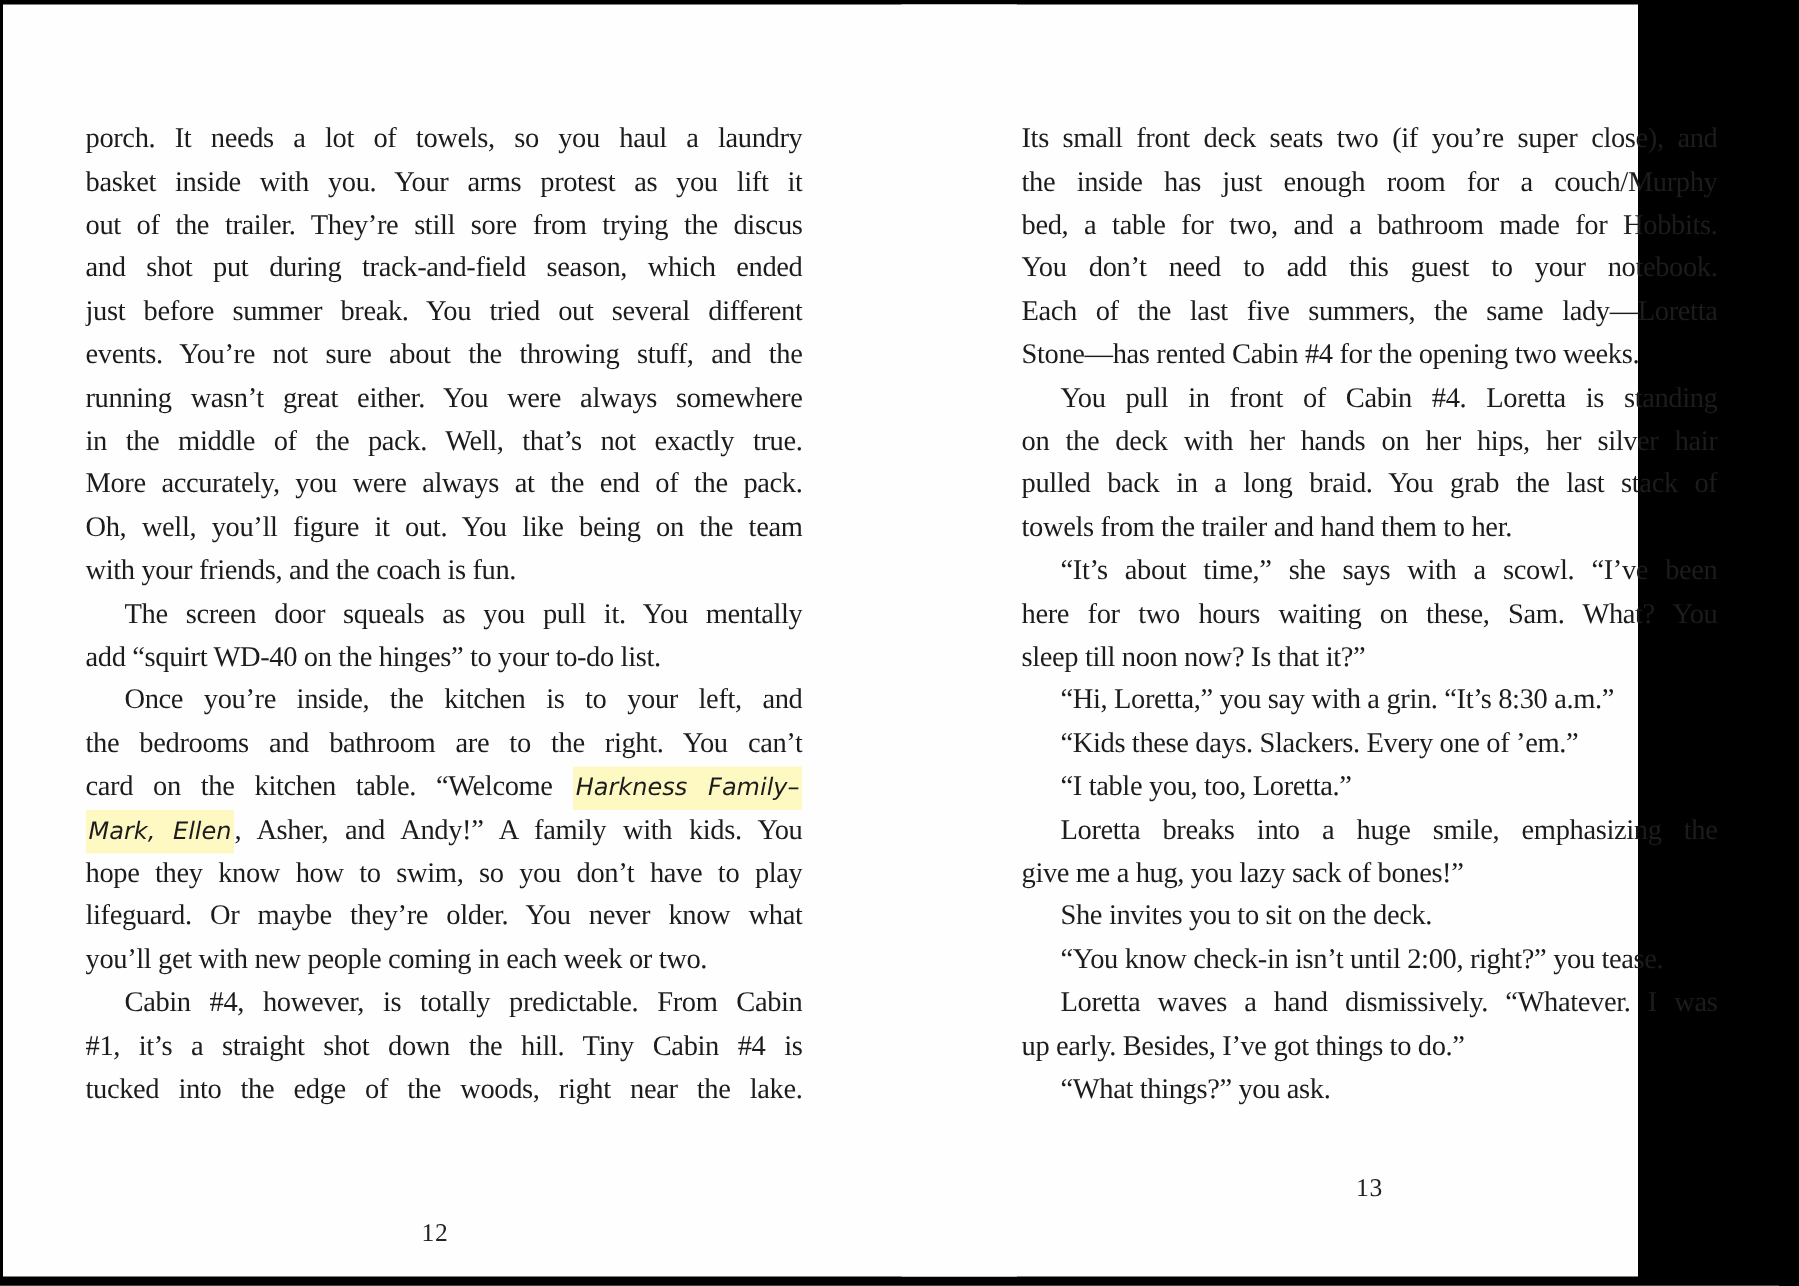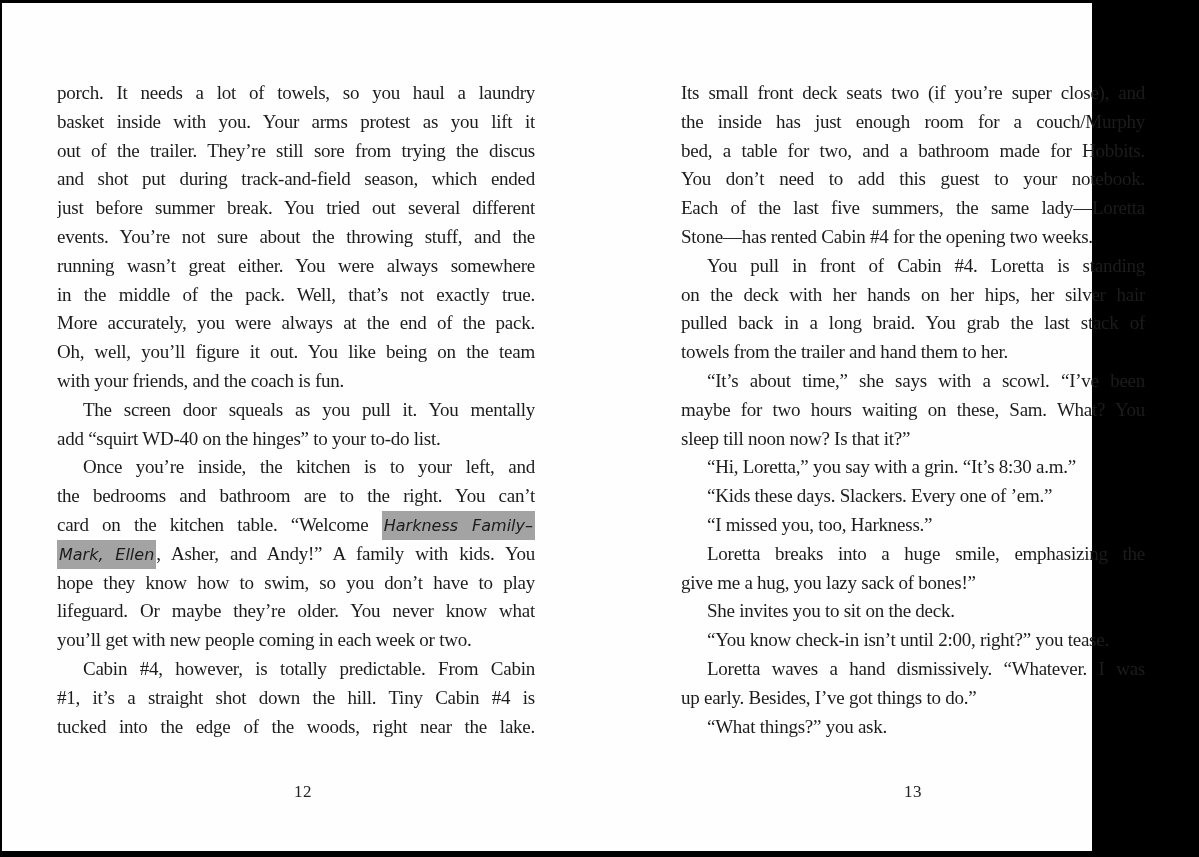--- a/index.html
+++ b/index.html
@@ -21,32 +21,32 @@
   }
   .page-left .text-block{left:55px;width:478px;}
   .page-right .text-block{left:80px;width:464px;}
   .line{
     height:28.8px;overflow:hidden;
     text-align:justify;text-align-last:justify;
   }
   .line.end{text-align:center;text-align-last:left;}
   .line.indent{text-indent:26px;}
   .hl{
-    background:#a3a3a3;
+    background:#fef9c3;
     font-family:"DejaVu Sans", sans-serif;
     font-style:italic;
     font-size:16px;
     letter-spacing:0;
     padding:13px 2px;
   }
   .page-number{
     position:absolute;top:779px;text-align:center;
     font-size:17px;letter-spacing:0.5px;color:#222;
   }
-  .page-left .page-number{left:62px;width:478px;}
+  .page-left .page-number{left:49px;width:478px;margin-top:30px;}
   .page-right .page-number{left:80px;width:464px;}
 </style>
 </head>
 <body>
 
 <div class="spread">
   <div class="page page-left">
     <div class="text-block" id="left-lines">
         <div class="line"><span>porch. It needs a lot of towels, so you haul a laundry</span></div>
         <div class="line"><span>basket inside with you. Your arms protest as you lift it</span></div>
@@ -80,25 +80,25 @@
         <div class="line"><span>the inside has just enough room for a couch/Murphy</span></div>
         <div class="line"><span>bed, a table for two, and a bathroom made for Hobbits.</span></div>
         <div class="line"><span>You don’t need to add this guest to your notebook.</span></div>
         <div class="line"><span>Each of the last five summers, the same lady—Loretta</span></div>
         <div class="line end"><span>Stone—has rented Cabin #4 for the opening two weeks.</span></div>
         <div class="line indent"><span>You pull in front of Cabin #4. Loretta is standing</span></div>
         <div class="line"><span>on the deck with her hands on her hips, her silver hair</span></div>
         <div class="line"><span>pulled back in a long braid. You grab the last stack of</span></div>
         <div class="line end"><span>towels from the trailer and hand them to her.</span></div>
         <div class="line indent"><span>“It’s about time,” she says with a scowl. “I’ve been</span></div>
-        <div class="line"><span>maybe for two hours waiting on these, Sam. What? You</span></div>
+        <div class="line"><span>here for two hours waiting on these, Sam. What? You</span></div>
         <div class="line end"><span>sleep till noon now? Is that it?”</span></div>
         <div class="line indent end"><span>“Hi, Loretta,” you say with a grin. “It’s 8:30 a.m.”</span></div>
         <div class="line indent end"><span>“Kids these days. Slackers. Every one of ’em.”</span></div>
-        <div class="line indent end"><span>“I missed you, too, Harkness.”</span></div>
+        <div class="line indent end"><span>“I table you, too, Loretta.”</span></div>
         <div class="line indent"><span>Loretta breaks into a huge smile, emphasizing the</span></div>
         <div class="line end"><span>give me a hug, you lazy sack of bones!”</span></div>
         <div class="line indent end"><span>She invites you to sit on the deck.</span></div>
         <div class="line indent end"><span>“You know check-in isn’t until 2:00, right?” you tease.</span></div>
         <div class="line indent"><span>Loretta waves a hand dismissively. “Whatever. I was</span></div>
         <div class="line end"><span>up early. Besides, I’ve got things to do.”</span></div>
         <div class="line indent end"><span>“What things?” you ask.</span></div>
       </div>
     <div class="page-number">13</div>
   </div>

